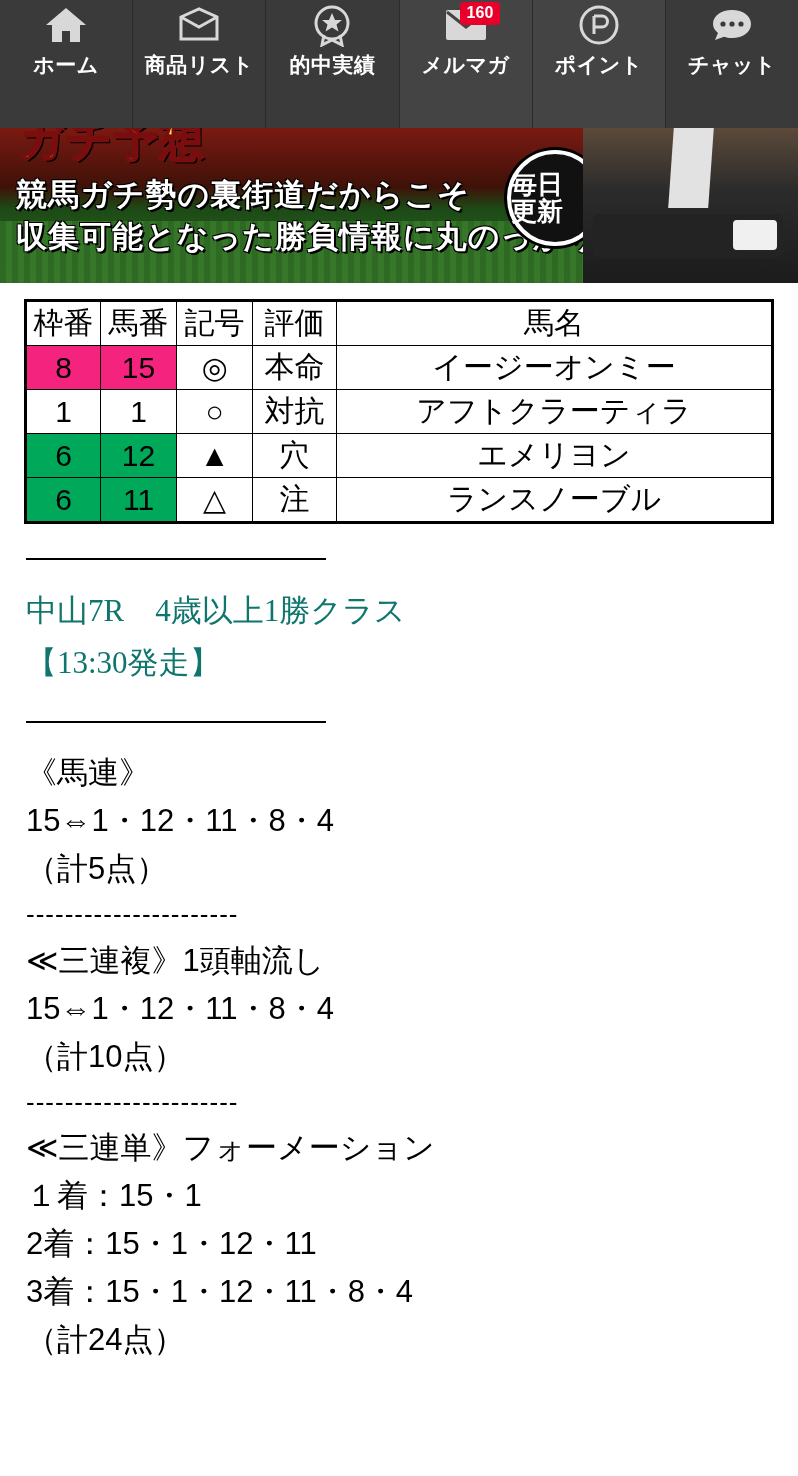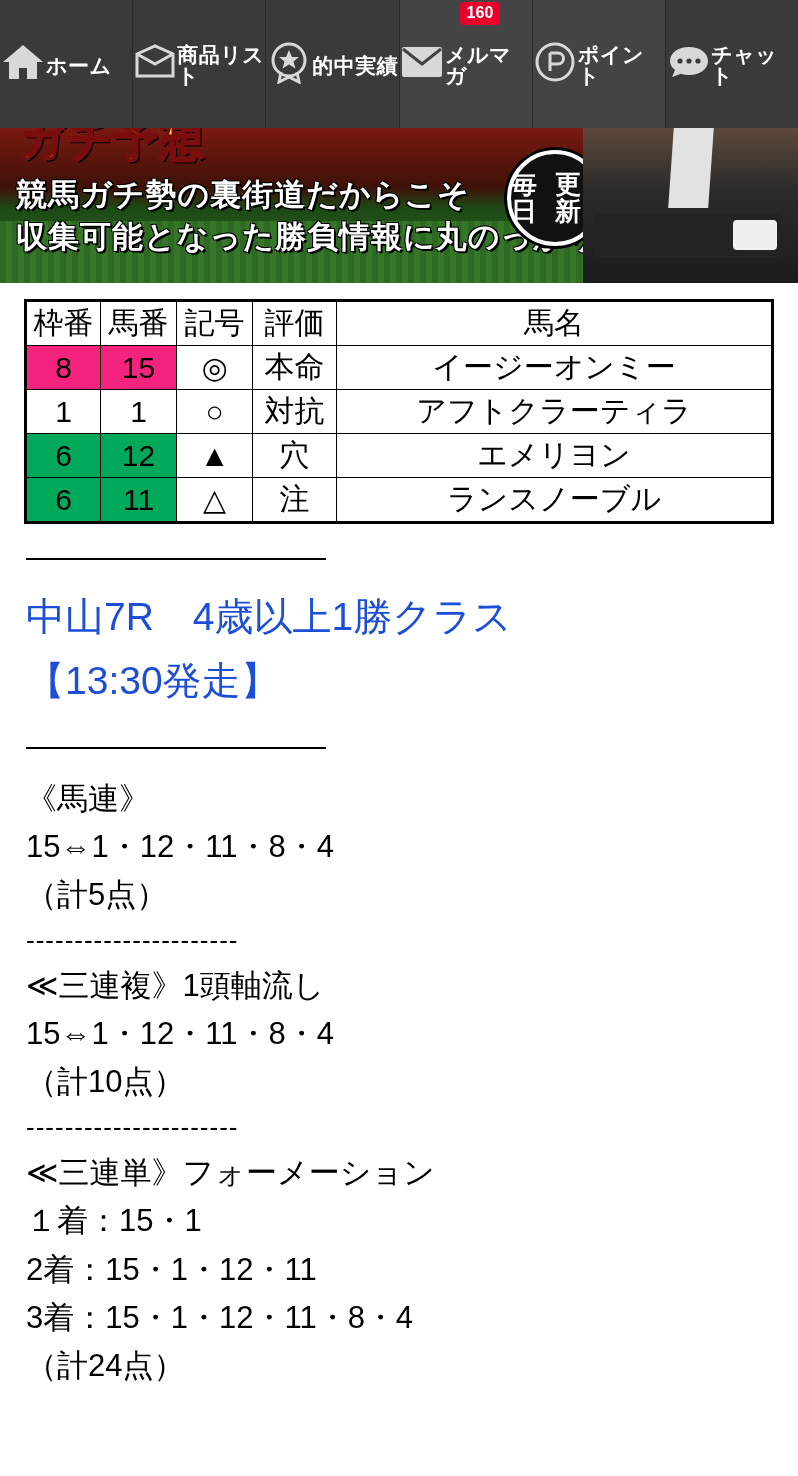--- a/index.html
+++ b/index.html
@@ -21,21 +21,21 @@
   .nav {
     display: flex;
     width: 100%;
     height: 128px;
     background: #3a3a3a;
   }
   .nav-item {
     flex: 1 1 0;
     position: relative;
     display: flex;
-    flex-direction: row;
+    flex-direction: column;
     align-items: center;
     justify-content: flex-start;
     padding-top: 2px;
     border-right: 1px solid #2a2a2a;
     background: #3a3a3a;
     cursor: pointer;
   }
   .nav-item:last-child { border-right: none; }
   .nav-item.alt { background: #444444; }
   .nav-icon {
@@ -124,22 +124,21 @@
     position: absolute;
     right: 195px;
     top: 22px;
     width: 96px;
     height: 96px;
     border-radius: 50%;
     background: #111111;
     border: 4px solid #ffffff;
     color: #ffffff;
     display: flex;
-    flex-direction: row;
-    align-items: center;
+    flex-direction: column;
     justify-content: center;
     font-weight: bold;
     font-size: 26px;
     line-height: 1.05;
     box-shadow: 0 0 0 3px #000;
   }
   .banner-person {
     position: absolute;
     right: 0;
     top: 0;
@@ -212,25 +211,26 @@
   .bg-white { background: #ffffff; color: #000000; }
 
   
   .hr-short {
     border: none;
     border-top: 2px solid #000000;
     width: 300px;
     margin: 34px 0 26px 2px;
   }
   .race-title {
-    font-size: 39px;
-    color: #1d4ed8;
+    font-size: 31px;
+    color: #0f766e;
     line-height: 1.6;
     margin: 0 0 2px 2px;
     white-space: pre-wrap;
+    font-family: Liberation Serif, serif;
   }
   .bet-block {
     font-size: 31px;
     color: #000000;
     line-height: 1.55;
     margin: 0 0 0 2px;
     white-space: pre-wrap;
   }
   .dashes {
     font-size: 26px;

